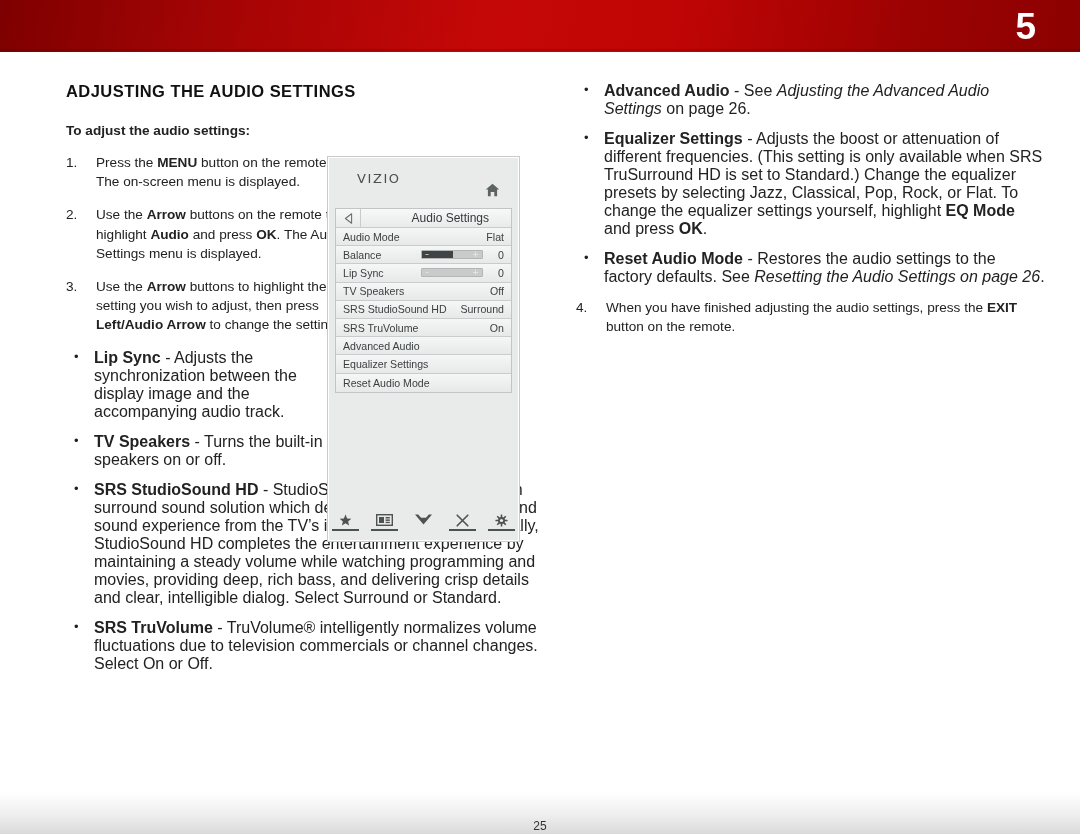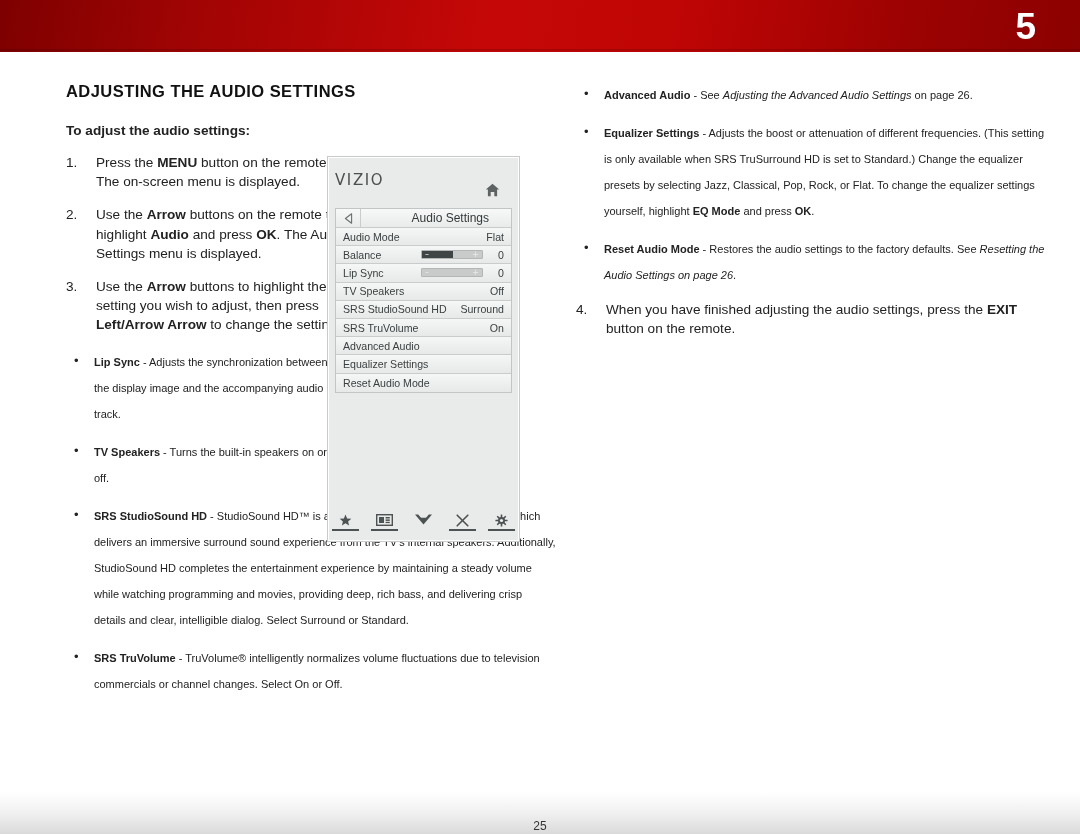--- a/index.html
+++ b/index.html
@@ -113,22 +113,22 @@
   
   ul.bullets {
     list-style: none;
     margin: 0;
     padding: 0;
   }
   ul.bullets > li {
     position: relative;
     padding-left: 28px;
     margin-bottom: 12px;
-    font-size: 11px;
-    line-height: 26px;
+    font-size: 16px;
+    line-height: 18px;
     color: #222;
   }
   ul.bullets > li::before {
     content: "\2022";
     position: absolute;
     left: 8px;
     top: -1px;
     font-size: 13px;
     color: #222;
   }
@@ -150,23 +150,23 @@
     box-shadow: 0 0 0 1px #ffffff inset;
     box-sizing: border-box;
     padding: 7px;
   }
   .menu-header {
     position: relative;
     height: 44px;
   }
   .vizio-logo {
     position: absolute;
-    left: 0;
+    left: 22px;
     top: 7px;
-    font-size: 15px;
+    font-size: 13px;
     letter-spacing: 1.6px;
     color: #4a4f4f;
     font-weight: 400;
     font-family: "DejaVu Sans", sans-serif;
   }
   .home-icon {
     position: absolute;
     right: 12px;
     top: 19px;
     width: 15px;
@@ -313,21 +313,21 @@
 
 <div class="page">
 
   <div class="col-left">
     <h1 class="section-title">ADJUSTING THE AUDIO SETTINGS</h1>
     <p class="lead">To adjust the audio settings:</p>
 
     <ol class="steps narrow" id="left-steps">
         <li><span class="num">1.</span><span>Press the </span><span class="b">MENU</span><span> button on the remote. The on-screen menu is displayed.</span></li>
         <li><span class="num">2.</span><span>Use the </span><span class="b">Arrow</span><span> buttons on the remote to highlight </span><span class="b">Audio</span><span> and press </span><span class="b">OK</span><span>. The Audio Settings menu is displayed.</span></li>
-        <li><span class="num">3.</span><span>Use the </span><span class="b">Arrow</span><span> buttons to highlight the setting you wish to adjust, then press </span><span class="b">Left/Arrow Arrow</span><span> to change the setting:</span></li>
+        <li><span class="num">3.</span><span>Use the </span><span class="b">Arrow</span><span> buttons to highlight the setting you wish to adjust, then press </span><span class="b">Left/Audio Arrow</span><span> to change the setting:</span></li>
       </ol>
 
     <ul class="bullets narrow" id="left-bullets-narrow">
         <li><span class="b">Lip Sync</span><span> - Adjusts the synchronization between the display image and the accompanying audio track.</span></li>
         <li><span class="b">TV Speakers</span><span> - Turns the built-in speakers on or off.</span></li>
       </ul>
 
     <ul class="bullets wide" id="left-bullets-wide">
         <li><span class="b">SRS StudioSound HD</span><span> - StudioSound HD™ is a feature-rich surround sound solution which delivers an immersive surround sound experience from the TV’s internal speakers. Additionally, StudioSound HD completes the entertainment experience by maintaining a steady volume while watching programming and movies, providing deep, rich bass, and delivering crisp details and clear, intelligible dialog. Select Surround or Standard.</span></li>
         <li><span class="b">SRS TruVolume</span><span> - TruVolume® intelligently normalizes volume fluctuations due to television commercials or channel changes. Select On or Off.</span></li>

